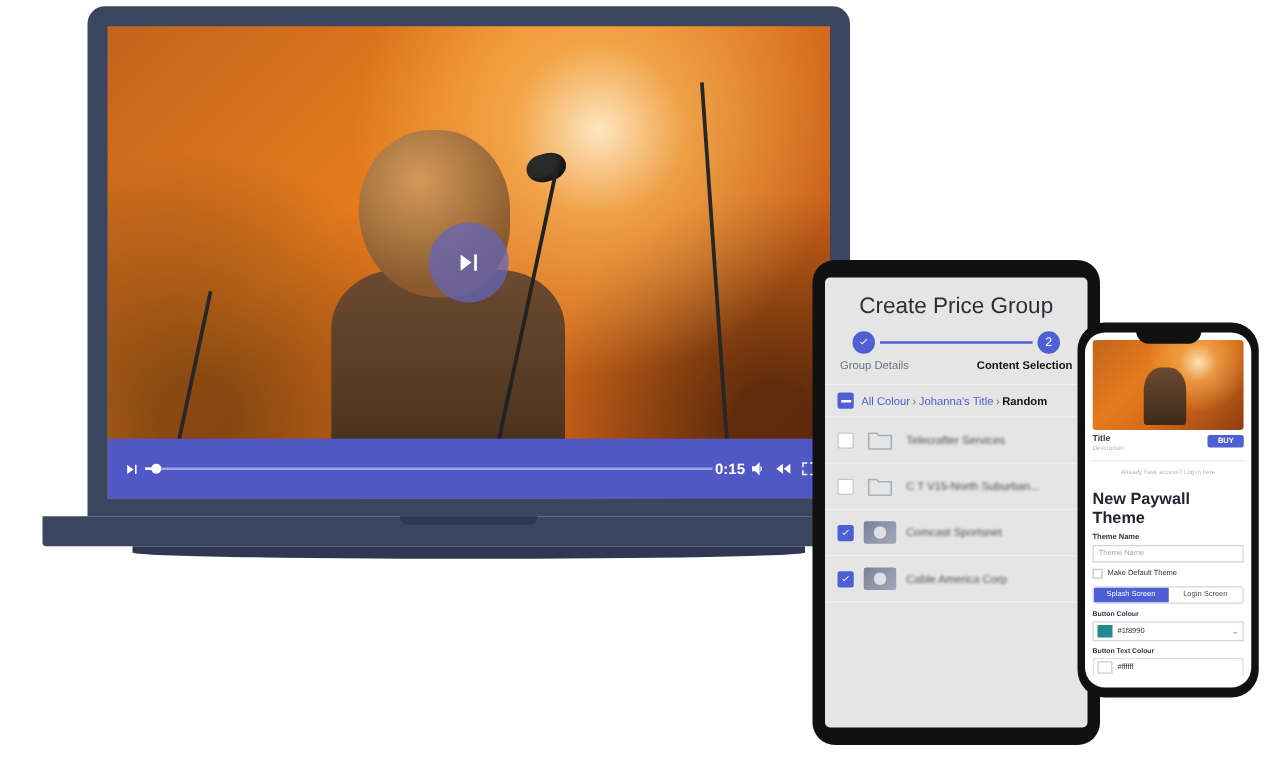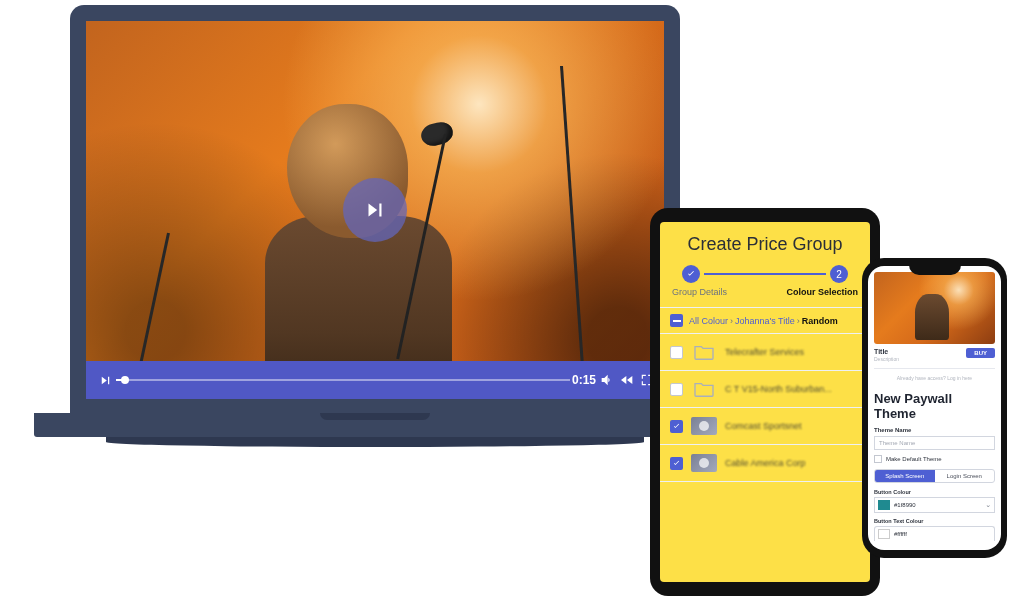--- a/index.html
+++ b/index.html
@@ -18,34 +18,34 @@
     .sig-hair { position: absolute; left: 10%; top: 0; width: 55%; height: 48%; border-radius: 50% 50% 45% 55%; background: radial-gradient(circle at 40% 30%, #d29a5a, #8a5a2e 70%); filter: blur(0.5px); }
     .sig-body { position: absolute; left: 0; top: 40%; width: 85%; height: 60%; background: linear-gradient(180deg,#6b4a30,#513722 70%,#3e2a19); border-radius: 28% 28% 10% 10%; }
     .mic { position: absolute; left: 58%; top: 27%; width: 32px; height: 22px; background: #2a2a2a; border-radius: 50%/60%; transform: rotate(-14deg); box-shadow: inset -4px -3px 4px rgba(0,0,0,0.5); }
     .mic-stand-1 { position: absolute; left: 62%; top: 30%; width: 3px; height: 230px; background: #222; transform: rotate(12deg); transform-origin: top center; }
     .mic-stand-2 { position: absolute; left: 82%; top: 12%; width: 3px; height: 330px; background: #272727; transform: rotate(-4deg); transform-origin: top center; }
     .mic-stand-3 { position: absolute; left: 14%; top: 56%; width: 3px; height: 160px; background: #272727; transform: rotate(12deg); transform-origin: top center; }
 
     .play-overlay { position: absolute; left: 50%; top: 50%; transform: translate(-50%,-50%); width: 64px; height: 64px; border-radius: 50%; background: rgba(99,102,185,0.75); display: flex; align-items: center; justify-content: center; cursor: pointer; }
     .play-overlay svg { fill: #fff; }
 
-    .controls { position: absolute; left: 0; right: 0; bottom: 0; height: 38px; background: #5058c5; display: flex; align-items: center; padding: 0 10px; gap: 2px; color: #fff; }
+    .controls { position: absolute; left: 0; right: 0; bottom: 0; height: 48px; background: #5058c5; display: flex; align-items: center; padding: 0 10px; gap: 2px; color: #fff; }
     .ctrl-btn { width: 18px; height: 18px; display: flex; align-items: center; justify-content: center; cursor: pointer; }
     .progress { flex: 1; height: 2px; background: rgba(255,255,255,0.45); position: relative; }
     .progress::before { content:""; position:absolute; left:0; top:0; height:100%; width:2%; background:#fff; }
     .progress::after { content:""; position:absolute; left:2%; top:50%; transform:translate(-50%,-50%); width:8px; height:8px; background:#fff; border-radius:50%; }
     .time { font-size: 12px; font-weight: 600; }
 
     .laptop-base { height: 24px; background: #3a4660; margin: 0 -36px; border-radius: 0 0 3px 3px; position:relative; }
     .laptop-notch { position:absolute; left:50%; top:0; transform:translateX(-50%); width:110px; height:7px; background:#2e3850; border-radius:0 0 8px 8px; }
     .laptop-foot { height: 10px; background:#2e3850; margin: 0 36px; border-radius: 0 0 50% 50%; }
 
     
     .tablet { position: absolute; left: 650px; top: 208px; width: 230px; height: 388px; background: #111; border-radius: 18px; padding: 14px 10px; }
-    .tablet-screen { background: #fde047; height: 100%; border-radius: 4px; overflow: hidden; display: flex; flex-direction: column; }
+    .tablet-screen { background: #e5e5e5; height: 100%; border-radius: 4px; overflow: hidden; display: flex; flex-direction: column; }
     .tab-title { text-align: center; font-size: 18px; color: #2b2f38; font-weight: 500; padding: 12px 4px 10px; }
     .stepper { display:flex; align-items:center; justify-content:center; gap:4px; padding: 0 22px; }
     .step { width: 18px; height: 18px; border-radius:50%; background:#4e5fd3; color:#fff; display:flex; align-items:center; justify-content:center; font-size:10px; }
     .step svg { width:10px; height:10px; fill:#fff; }
     .step-line { flex:1; height:2px; background:#4e5fd3; }
     .step-labels { display:flex; justify-content:space-between; padding: 4px 12px 10px; font-size: 9px; color:#6b7280;text-align:center; }
     .step-labels .active { color:#111; font-weight:700; }
     .search-row { display:flex; align-items:center; gap:8px; padding: 4px 12px 8px; }
     .search-row input { flex:1; border:none; font-size: 10px; color:#6b7280; outline:none; }
     .search-icon { color:#6b7280; }
@@ -160,21 +160,21 @@
       <div class="step">
         <svg viewBox="0 0 24 24">
             <path d="M9 16l-4-4 1.4-1.4L9 13.2l8.6-8.6L19 6z"></path>
           </svg>
       </div>
       <div class="step-line"></div>
       <div class="step">2</div>
     </div>
     <div class="step-labels">
       <span>Group Details</span>
-      <span class="active">Colour Selection</span>
+      <span class="active">Content Selection</span>
     </div>
 
 
     <div class="path-row">
       <div class="chk mixed">
           <div class="minus"></div>
         </div>
       <div class="path-text">
         <span>All Colour</span><span class="sep">›</span><span>Johanna's Title</span><span class="sep">›</span><span class="last">Random</span>
       </div>

